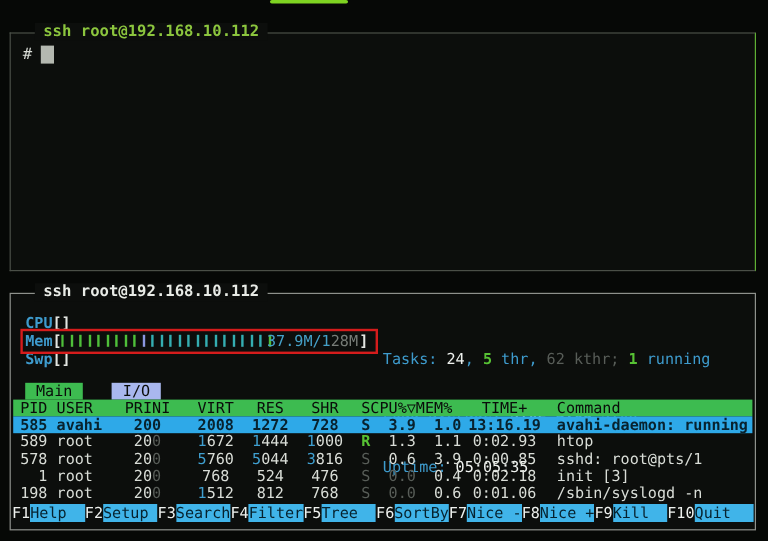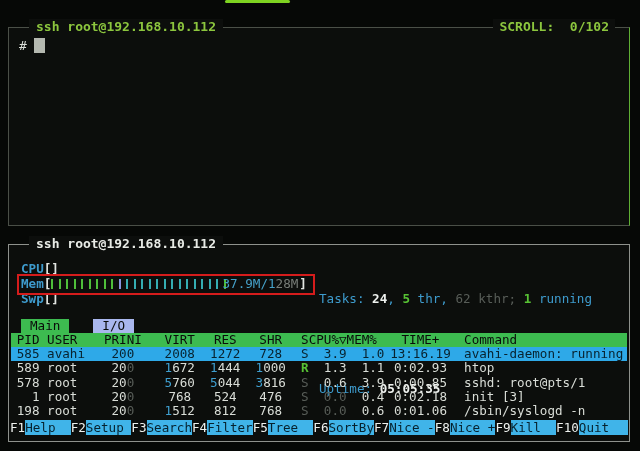--- a/index.html
+++ b/index.html
@@ -32,36 +32,36 @@
   .meters{position:absolute;left:12px;top:16px}
   .meter-line{height:15px;display:flex;align-items:center;white-space:pre}
   .mlabel{color:var(--cyan);font-weight:bold}
   .bracket{color:#e2e5e1;font-weight:bold}
   .barzone{position:relative;width:248px;height:13px;display:flex;align-items:center;overflow:hidden}
   .tick{width:2px;height:10px;margin-right:5.5px;flex:none}
   .mval{position:absolute;right:1px;top:0;line-height:13px;background:transparent;white-space:pre}
   .mval .dim{color:var(--mid)} .mval .teal{color:#45a0c8}
   .stats{position:absolute;left:310px;top:16px;white-space:pre}
   .stats .line{height:15px;line-height:15px}
-  .lab{color:var(--cyan)} .wb{color:var(--white-bold);font-weight:bold}
+  .lab{color:var(--cyan)} .wb{color:var(--white-bold);font-weight:normal}
   .gn{color:#57c234;font-weight:bold} .dm{color:var(--dim)}
   .cb{color:var(--cyan-bright);font-weight:bold} .cn{color:var(--cyan)}
 
   .hl-box{position:absolute;left:8px;top:29px;width:298px;height:21px;
     border:2px solid var(--red);pointer-events:none;z-index:5}
 
   .tabs{position:absolute;left:12px;top:74px;height:14px;display:flex;gap:24px}
   .tab{padding:0 9px;font-size:12.6px;line-height:14px;color:#0a0c0a;white-space:pre}
   .tab.active{background:var(--hdr-green)} .tab.io{background:var(--tab-blue)}
 
   .ptable{position:absolute;left:2px;right:2px;top:88px}
   .prow{display:flex;height:14.2px;line-height:14.2px;white-space:pre;padding-left:2px}
   .prow.header{background:var(--hdr-green);color:#0a0c0a}
   .prow.selected{background:var(--sel-blue);color:#08222e}
-  .prow.selected span{color:#08222e !important;font-weight:normal}
+  .prow.selected span{color:#08222e !important;font-weight:bold}
   .c-pid{width:3.5ch;text-align:right}.c-gap{width:1ch}.c-user{width:7ch}
   .c-pri{width:3.5ch;text-align:right}.c-ni{width:4ch;text-align:left}
   .c-virt,.c-res,.c-shr{width:6ch;text-align:center}
   .c-s{width:2ch;text-align:right}
   .c-cpu,.c-mem{width:5ch;text-align:right}
   .c-time{width:9.5ch;text-align:center}
   .c-cmd{flex:1;overflow:hidden}
   .num-hl{color:#3f9fd0}
   .st-dim{color:var(--dim)} .st-run{color:#57c234;font-weight:bold}
 
@@ -71,21 +71,20 @@
   .fnact{color:#06222e;background:var(--fn-cyan)}
   .fnact.fill{flex:1}
 </style>
 </head>
 <body>
 
 <div class="accent-top"></div>
 
 <div class="pane pane-top">
   <span class="pane-title green">ssh root@192.168.10.112</span>
-  <span class="scroll-ind">SCROLL:  0/102</span>
   <div class="term-line">
     <span>#</span>
     <span class="cursor"></span>
   </div>
 </div>
 
 <div class="pane pane-bottom">
   <span class="pane-title white">ssh root@192.168.10.112</span>
 
   <div class="htop">

